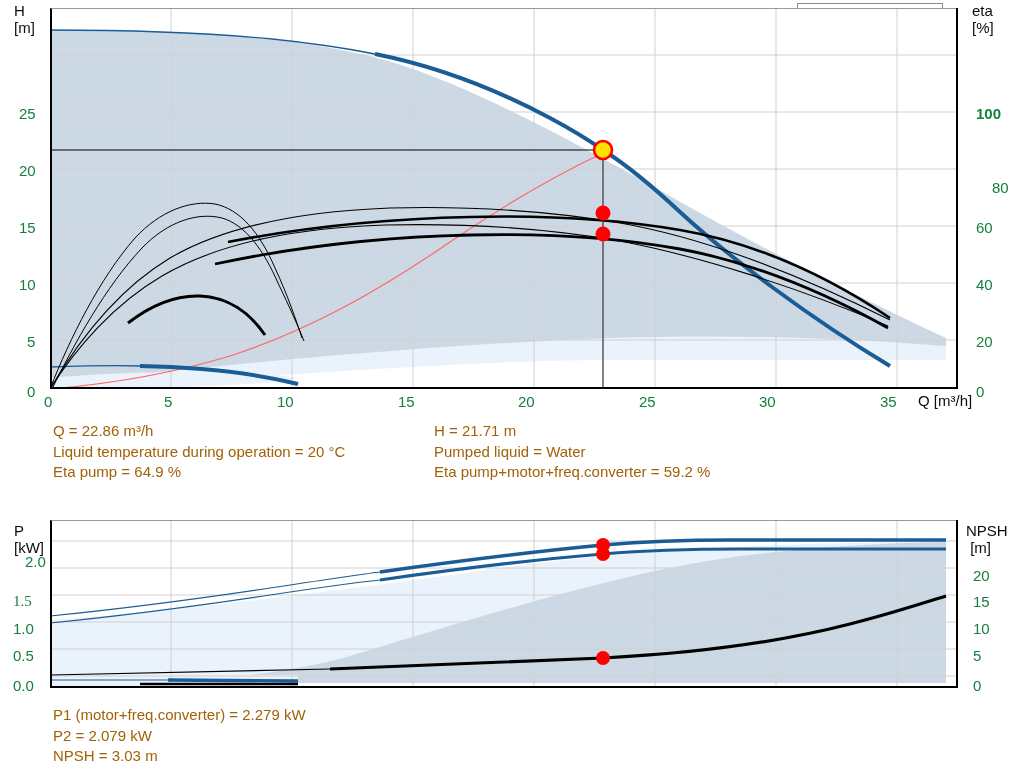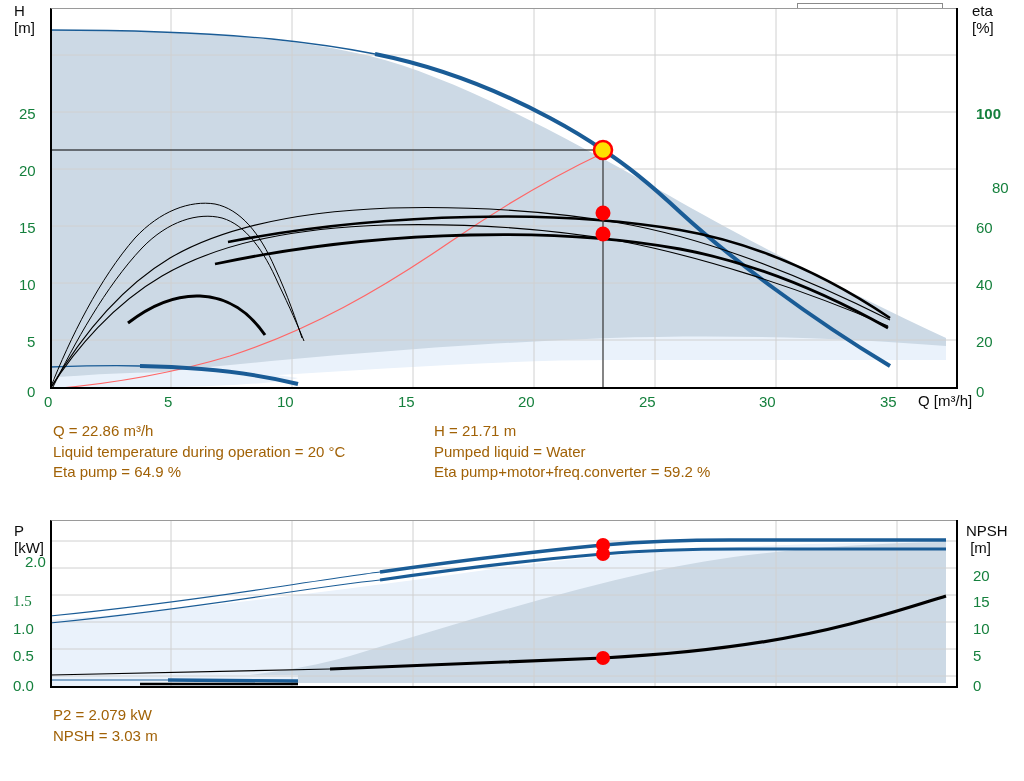--- a/index.html
+++ b/index.html
@@ -229,17 +229,18 @@
           <circle cx="553" cy="34" r="7" fill="#ff0000"></circle>
           <circle cx="553" cy="138" r="7" fill="#ff0000"></circle>
         </g>
       </svg>
       <div class="frame"></div>
       <div class="frame-r"></div>
     </div>
   </div>
 
   <div class="infoblock" style="left:53px;top:705px;">
+    <div>P1 (motor+freq.converter) = 2.279 kW</div>
     <div>P2 = 2.079 kW</div>
     <div>NPSH = 3.03 m</div>
   </div>
 
 </div>
 
 </body></html>

